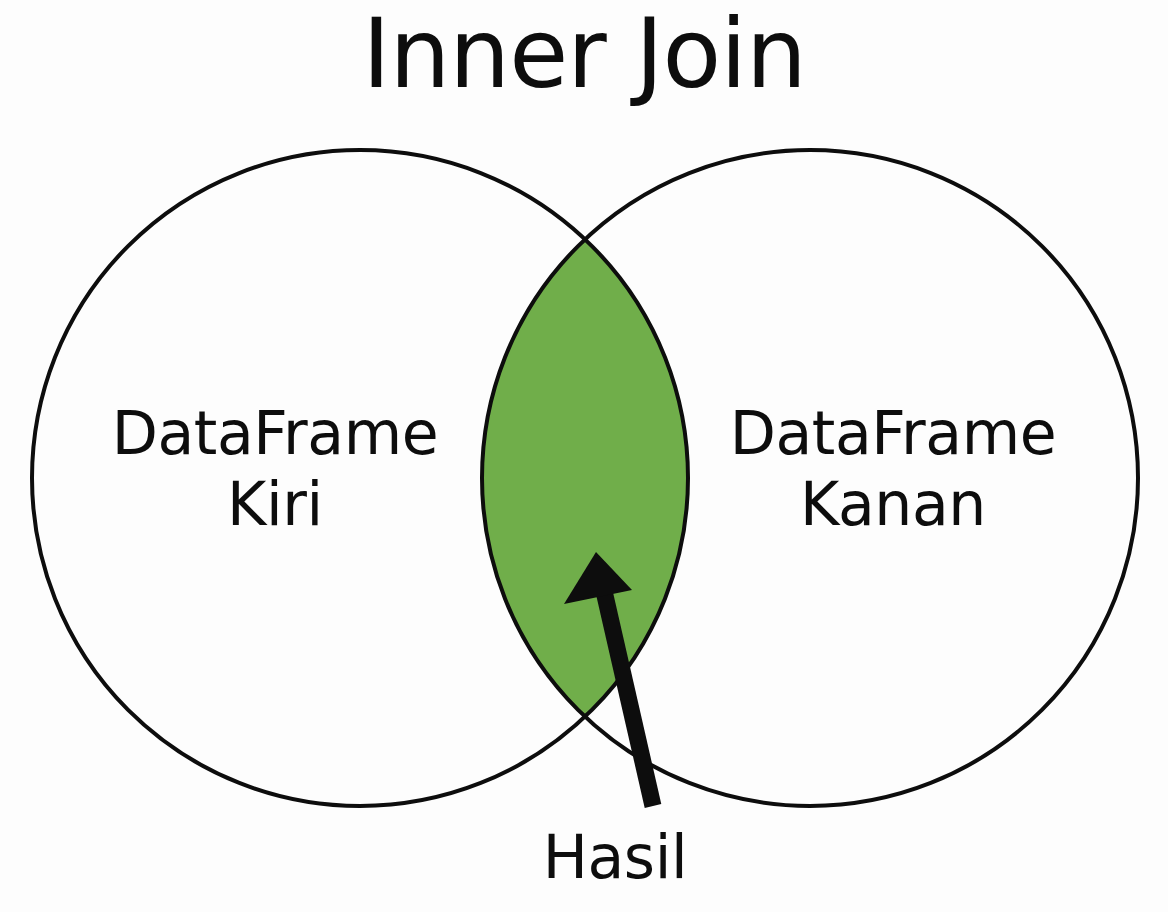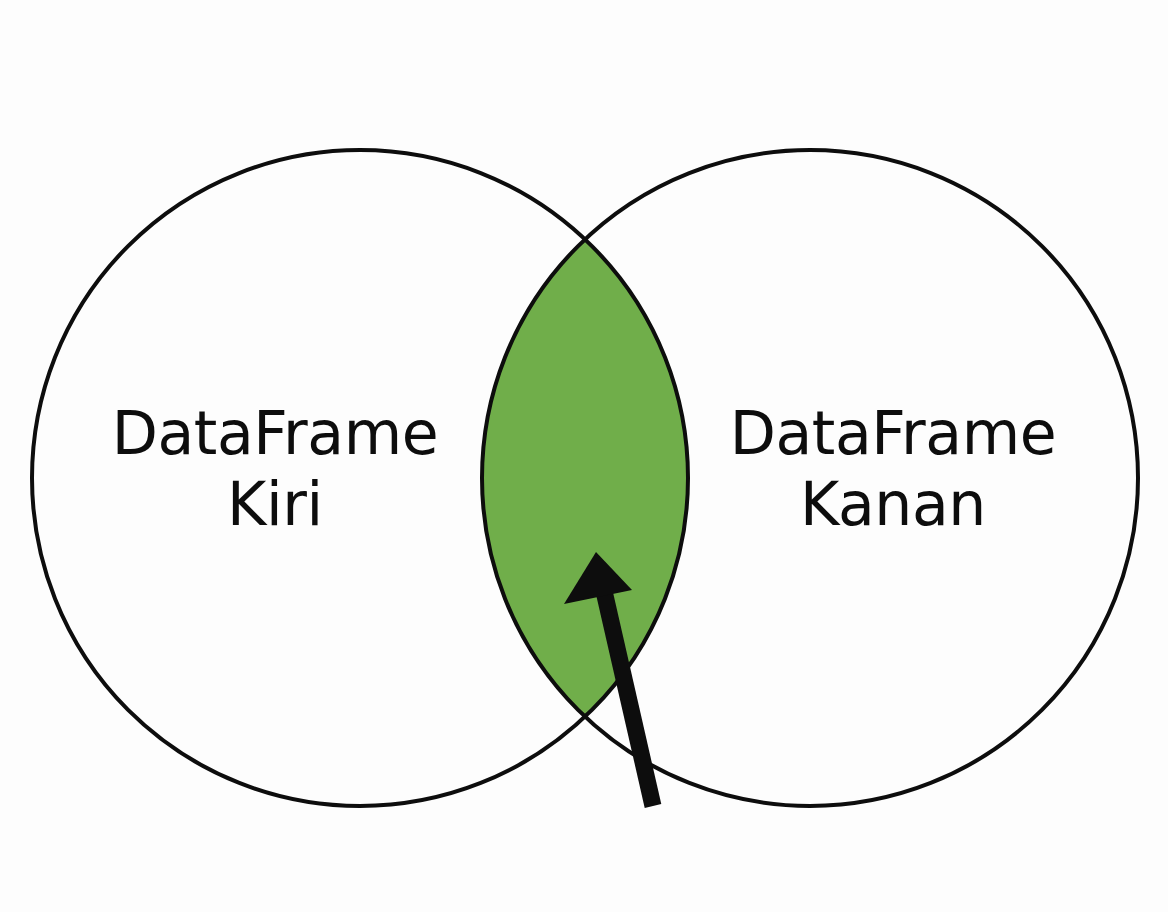--- a/index.html
+++ b/index.html
@@ -89,21 +89,23 @@
 
     <circle cx="360" cy="478" r="328" fill="none" stroke="#0d0d0d" stroke-width="4"></circle>
     <circle cx="810" cy="478" r="328" fill="none" stroke="#0d0d0d" stroke-width="4"></circle>
 
     <g>
       <line x1="653" y1="806" x2="601" y2="578" stroke="#0d0d0d" stroke-width="17" stroke-linecap="butt"></line>
       <polygon points="596,552 564,604 632,590" fill="#0d0d0d"></polygon>
     </g>
   </svg>
 
+  <div class="label-text" id="title">Inner Join</div>
 
   <div class="label-text" id="left-label">DataFrame
 Kiri</div>
 
   <div class="label-text" id="right-label">DataFrame
 Kanan</div>
 
+  <div class="label-text" id="result-label">Hasil</div>
 
 </div>
 
 </body></html>

